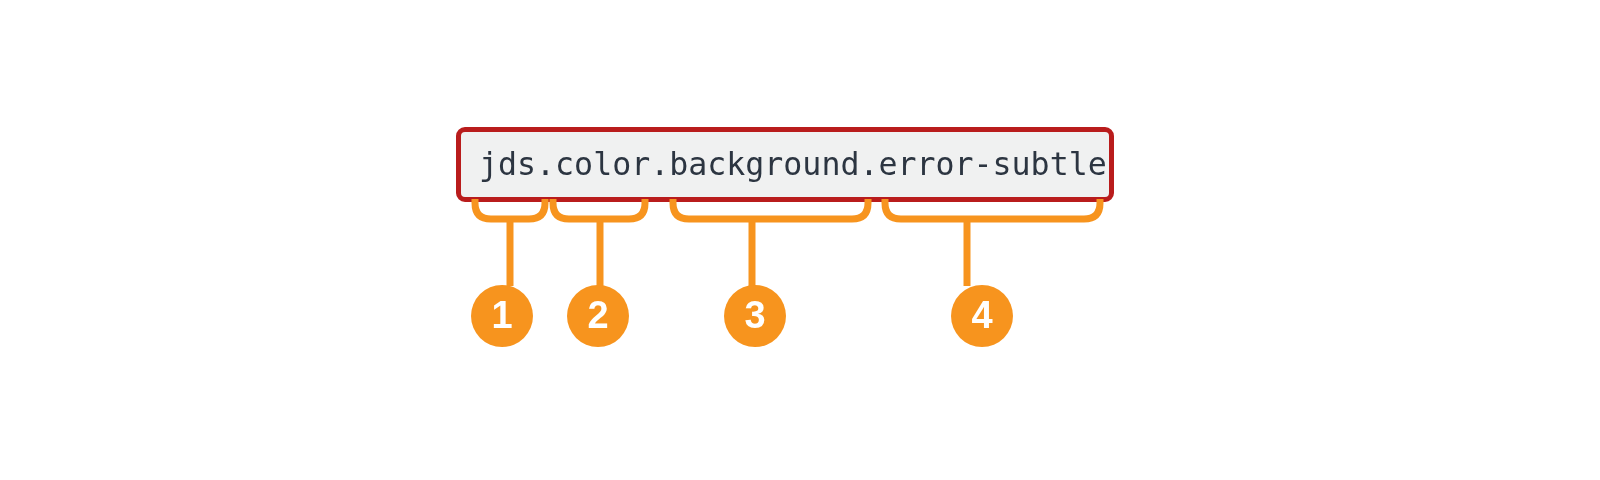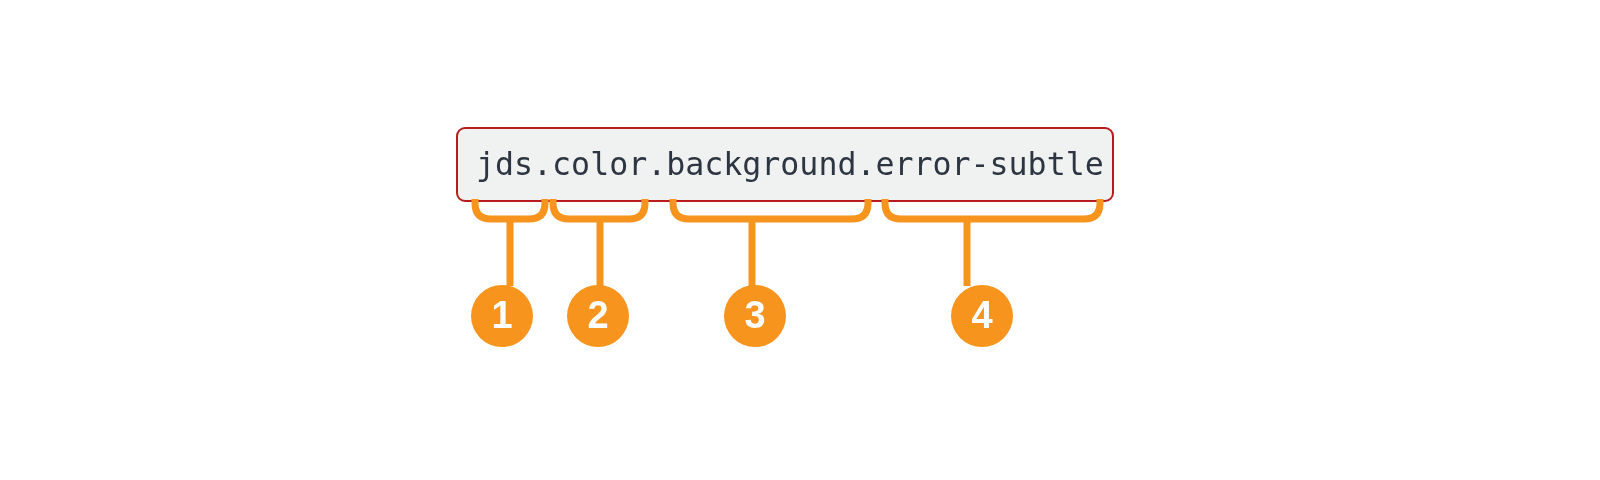--- a/index.html
+++ b/index.html
@@ -20,21 +20,21 @@
 
   
   .token-box {
     position: absolute;
     left: 456px;
     top: 127px;
     width: 658px;
     height: 75px;
     box-sizing: border-box;
     background: #f0f1f1;
-    border: 2px solid #b91c1c;
+    border: 5px solid #b91c1c;
     border-radius: 9px;
     display: flex;
     align-items: center;
   }
   .token-text {
     font-family: "DejaVu Sans Mono", "Liberation Mono", monospace;
     font-size: 31.6px;
     letter-spacing: 0px;
     color: #2c3541;
     white-space: pre;

